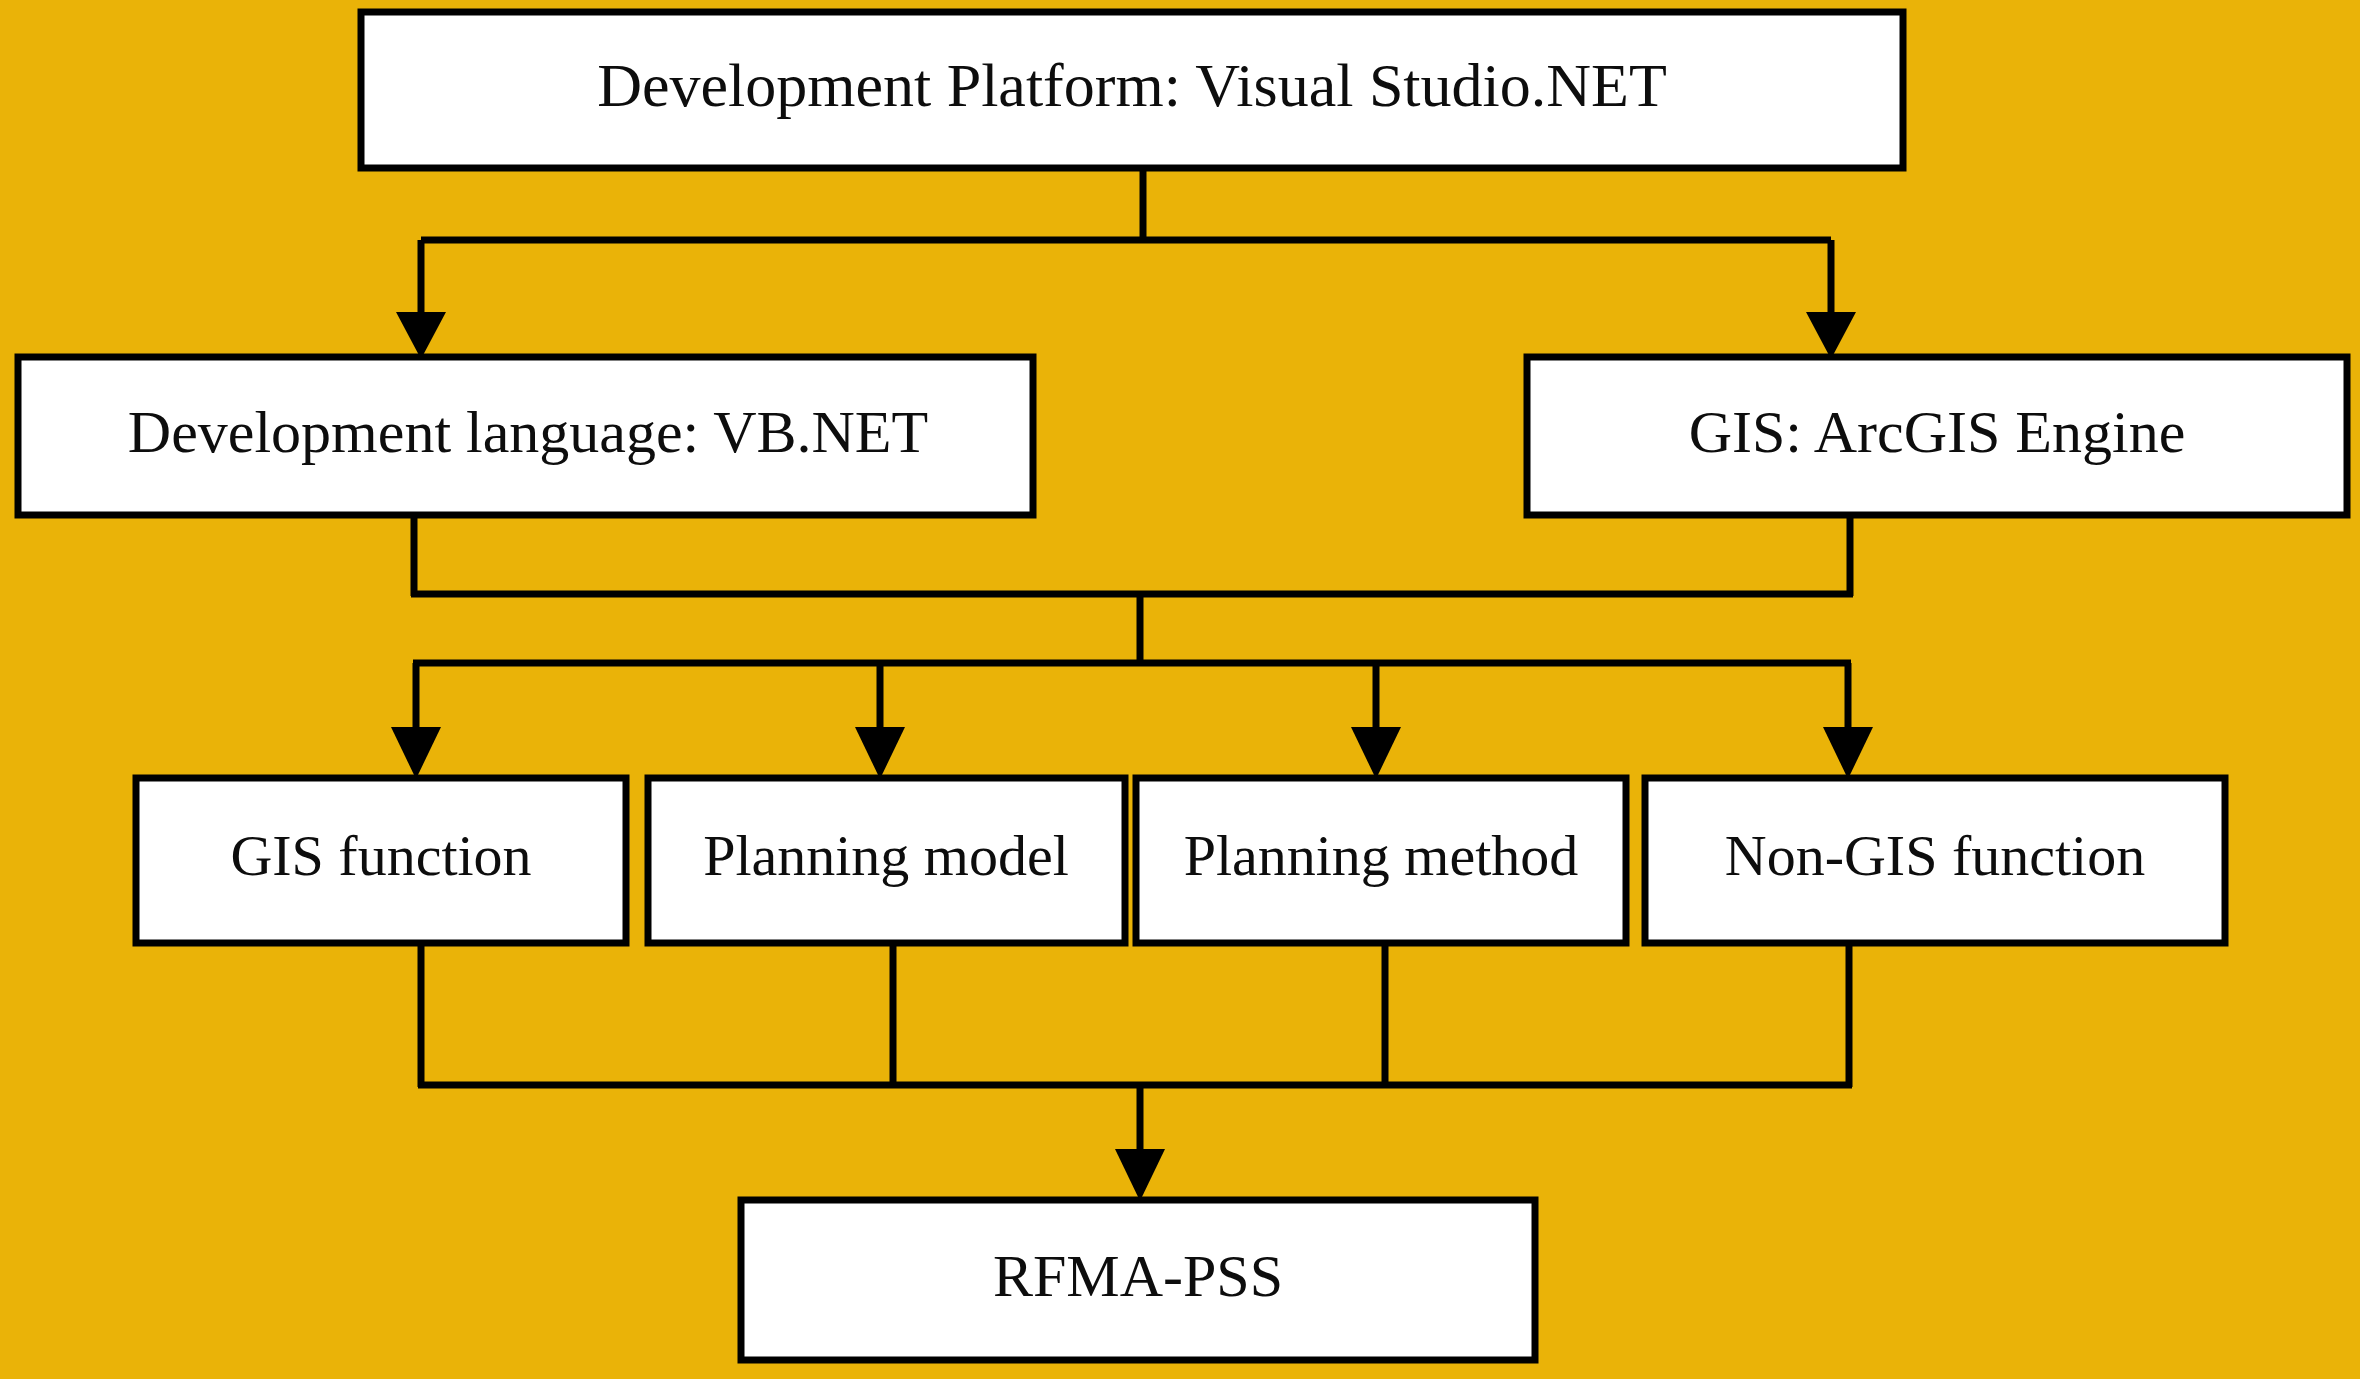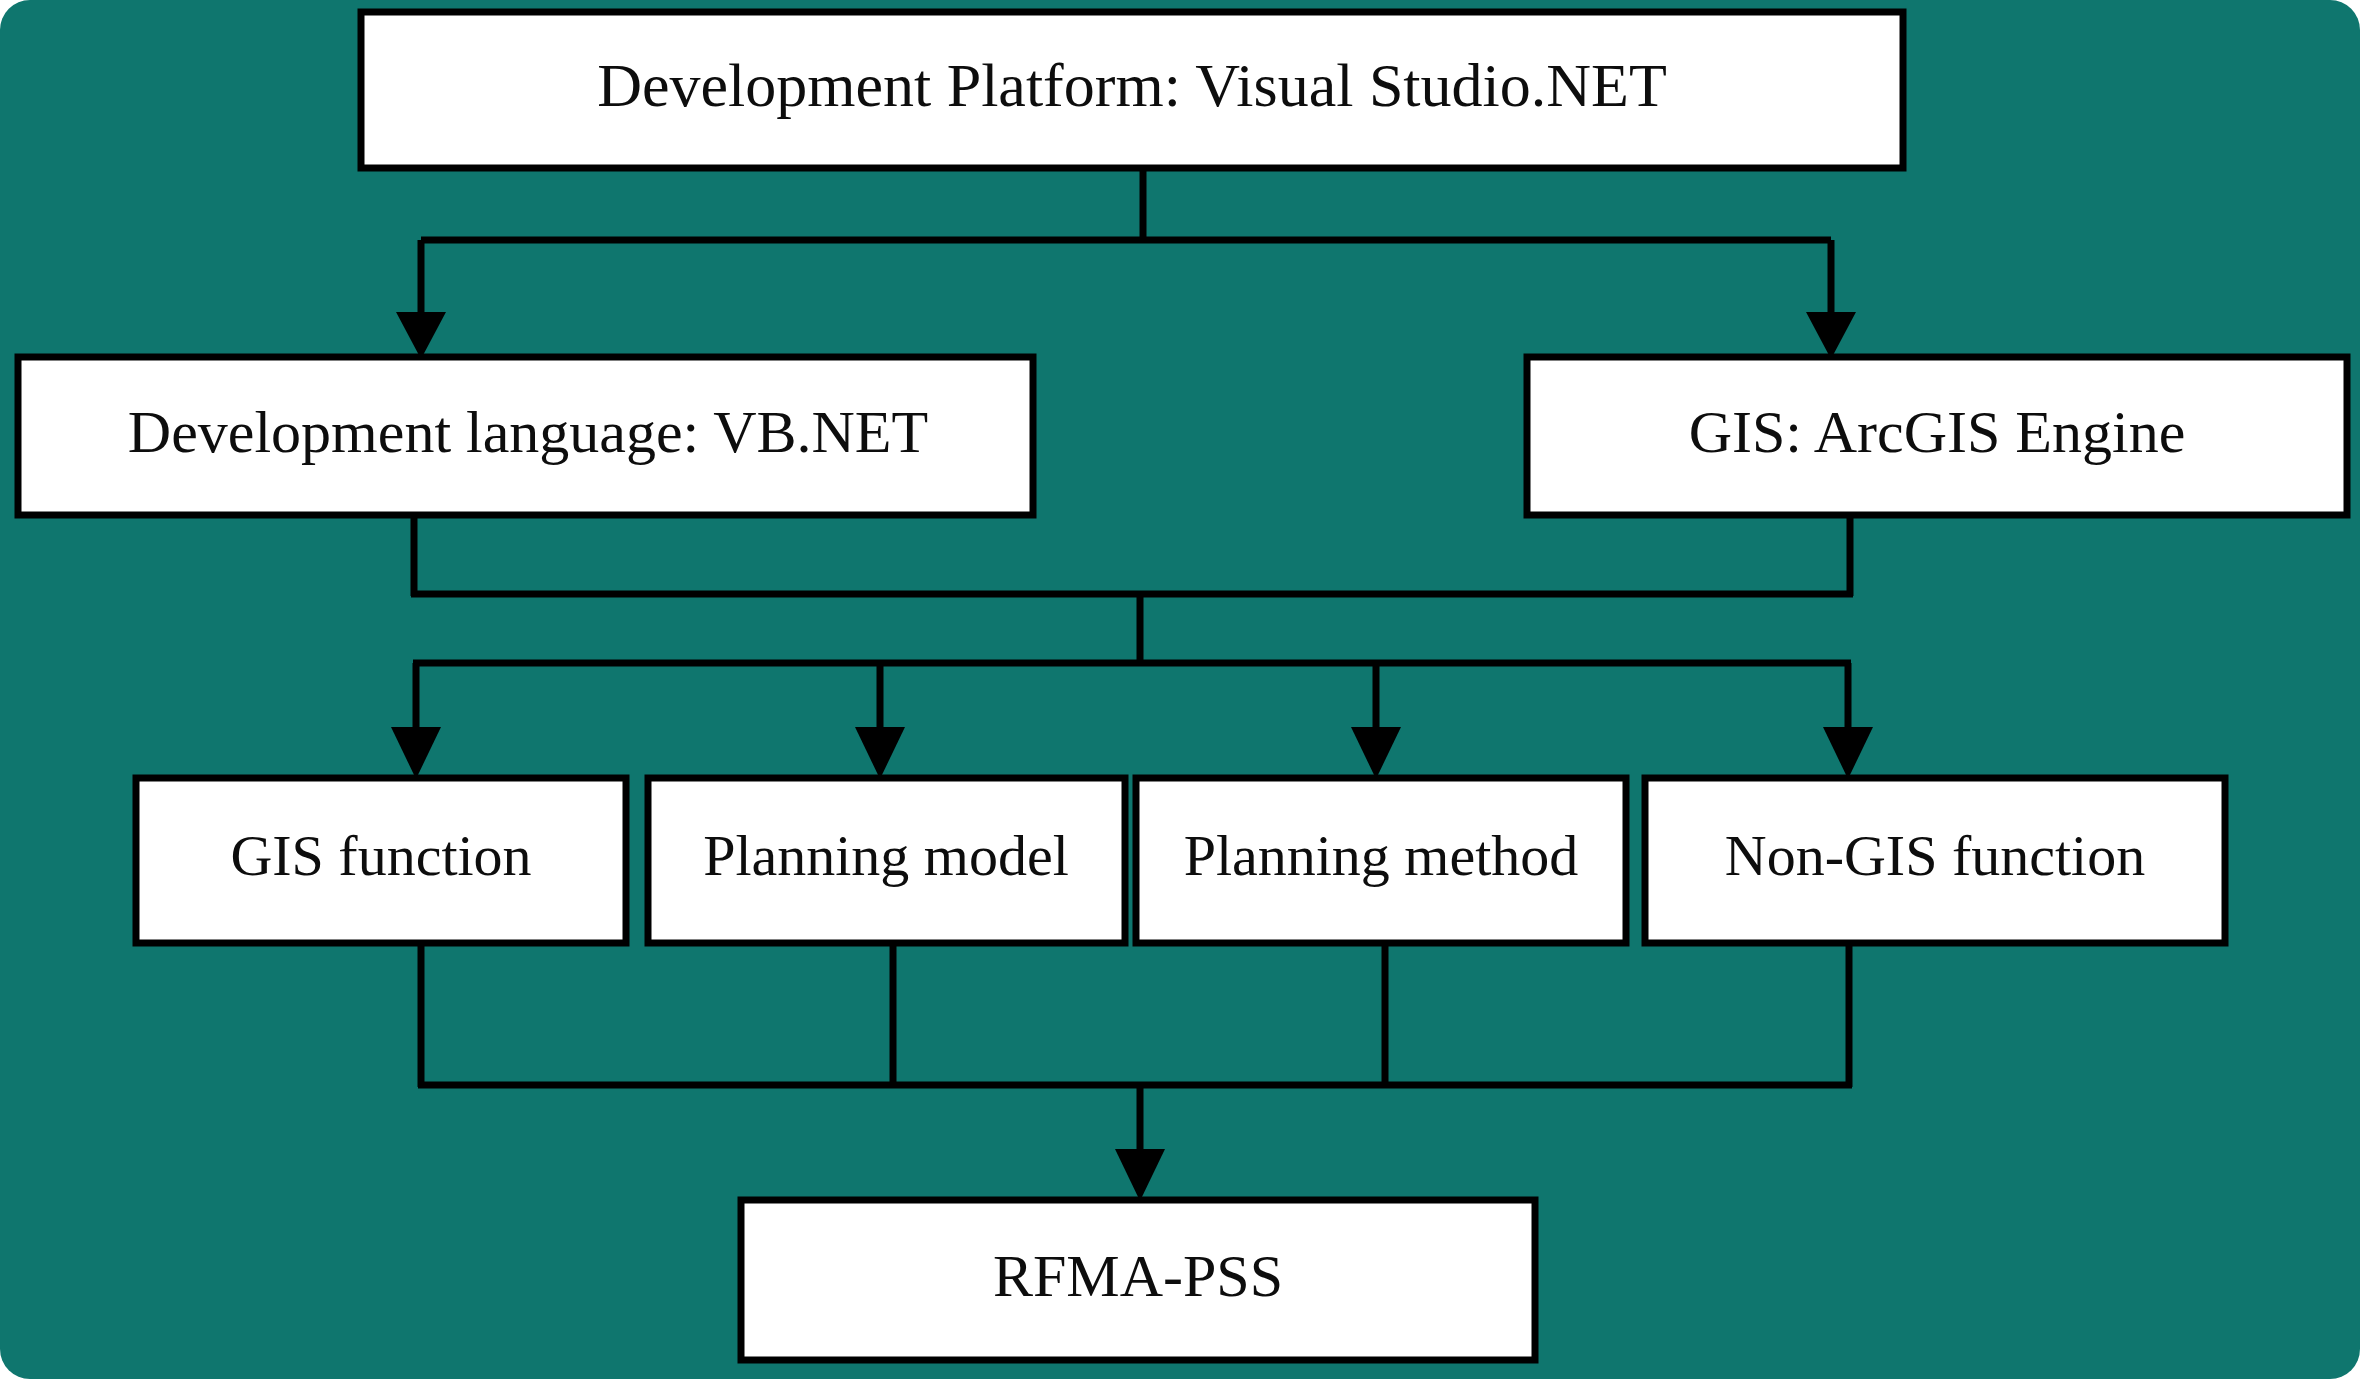--- a/index.html
+++ b/index.html
@@ -10,22 +10,21 @@
   body {
     width: 2360px;
     height: 1379px;
     overflow: hidden;
     font-family: "Liberation Serif", "DejaVu Serif", serif;
   }
   #diagram-root {
     position: relative;
     width: 2360px;
     height: 1379px;
-    background: #0f766e;
-    border-radius: 30px;
+    background: #eab308;
   }
   svg#flow-svg {
     position: absolute;
     top: 0;
     left: 0;
     width: 2360px;
     height: 1379px;
     display: block;
   }
   .node-rect {

